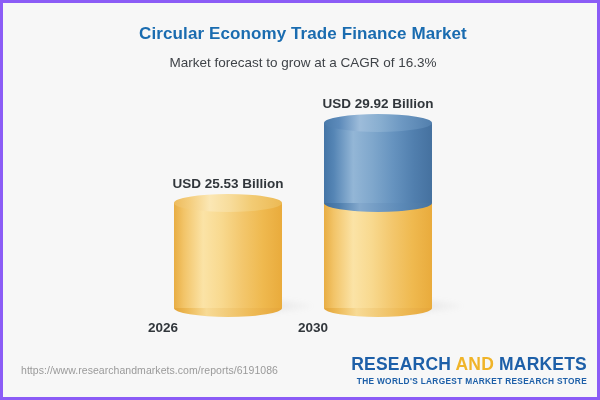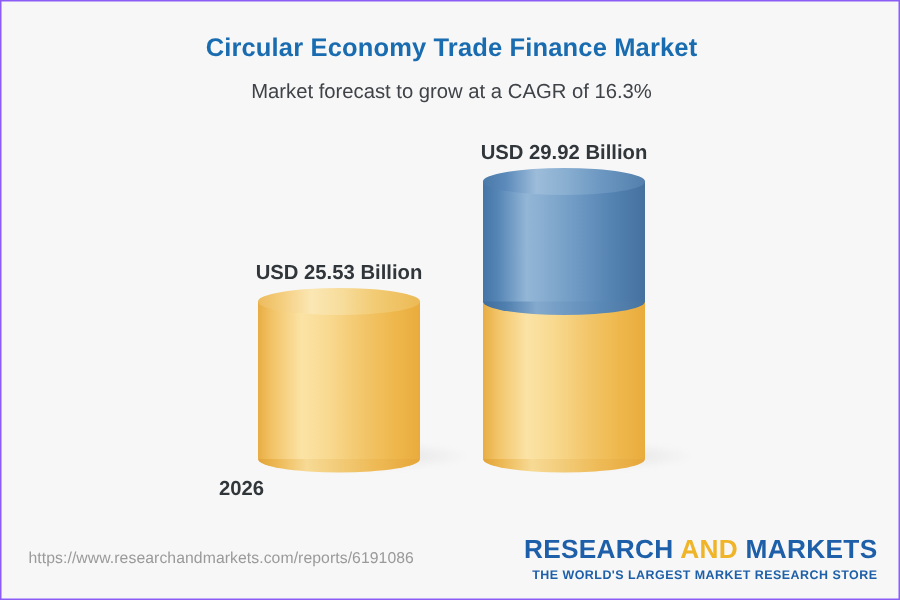--- a/index.html
+++ b/index.html
@@ -7,21 +7,21 @@
     padding: 0;
     background: #ffffff;
   }
 
   .card {
     position: relative;
     width: 600px;
     height: 400px;
     box-sizing: border-box;
     background: #f7f7f7;
-    border: 1px solid #8b5cf6;
+    border: 3px solid #8b5cf6;
     overflow: hidden;
     font-family: "Liberation Sans", sans-serif;
   }
 
   
   .header {
     position: absolute;
     top: 0;
     left: 0;
     width: 600px;
@@ -312,20 +312,21 @@
           <div class="seg-body"></div>
         </div>
 
         <div class="seg blue" style="top:0; height:80px;">
           <div class="seg-seam"></div>
           <div class="seg-body"></div>
           <div class="seg-top"></div>
         </div>
       </div>
 
+      <div class="cat-label">2030</div>
     </div>
 
   </div>
 
   <div class="footer">
     <div class="footer-url">https://www.researchandmarkets.com/reports/6191086</div>
 
     <div class="logo">
       <div class="logo-main"><span>RESEARCH </span><span class="and">AND</span><span> MARKETS</span></div>
       <div class="logo-tag">THE WORLD'S LARGEST MARKET RESEARCH STORE</div>

